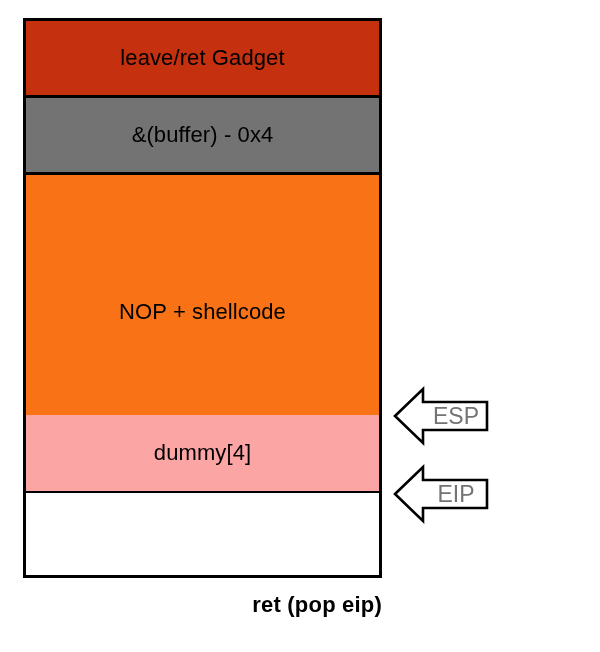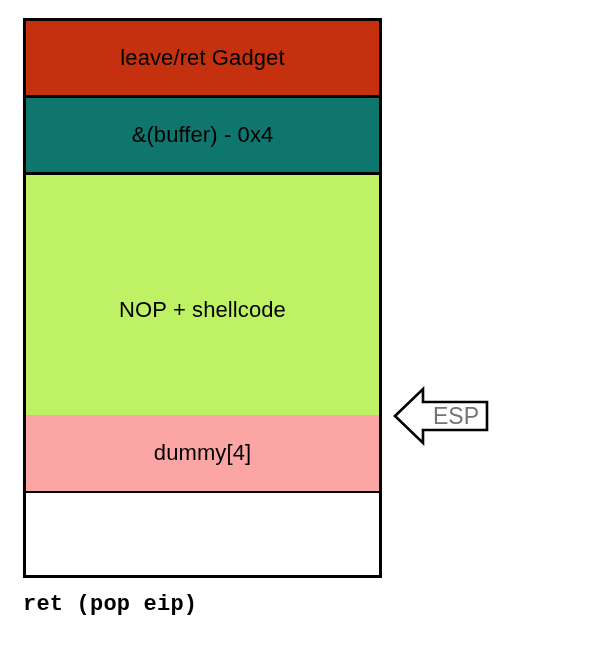--- a/index.html
+++ b/index.html
@@ -54,29 +54,29 @@
   .cell-gadget {
     top: 0;
     height: 77px;
     background: #C5300F;
     border-bottom: 3px solid #000000;
   }
 
   .cell-buffer {
     top: 77px;
     height: 77px;
-    background: #0f766e;
+    background: #737373;
     border-bottom: 3px solid #000000;
   }
 
   .cell-nop {
     top: 154px;
     height: 276px;
-    background: #bef264;
-    border-bottom: 6px solid #a3a3a3;
+    background: #f97316;
+    border-bottom: 2px solid #a3a3a3;
   }
 
   .cell-dummy {
     top: 394px;
     height: 78px;
     background: #fca5a5;
     border-bottom: 2px solid #000000;
   }
 
   .cell-empty {
@@ -113,26 +113,25 @@
     color: #737373;
     pointer-events: none;
   }
 
   
   .caption {
     position: absolute;
     left: 23px;
     top: 592px;
     width: 359px;
-    text-align: left;
+    text-align: right;
     font-size: 22px;
     font-weight: bold;
     color: #000000;
     letter-spacing: 0.2px;
-    font-family: Liberation Mono, monospace;
   }
 </style>
 </head>
 <body>
 
 <div id="canvas">
 
   <div class="stack-box">
 
     <div class="cell cell-gadget">
@@ -157,16 +156,22 @@
 
   </div>
 
   <div class="arrow arrow-esp">
     <svg viewBox="0 0 94 56" xmlns="http://www.w3.org/2000/svg">
       <polygon points="1,28 29,1 29,14 93,14 93,42 29,42 29,55" fill="#ffffff" stroke="#000000" stroke-width="2.6" stroke-linejoin="miter"></polygon>
     </svg>
     <div class="arrow-label">ESP</div>
   </div>
 
+  <div class="arrow arrow-eip">
+    <svg viewBox="0 0 94 56" xmlns="http://www.w3.org/2000/svg">
+      <polygon points="1,28 29,1 29,14 93,14 93,42 29,42 29,55" fill="#ffffff" stroke="#000000" stroke-width="2.6" stroke-linejoin="miter"></polygon>
+    </svg>
+    <div class="arrow-label">EIP</div>
+  </div>
 
   <div class="caption">ret (pop eip)</div>
 
 </div>
 
 </body></html>

